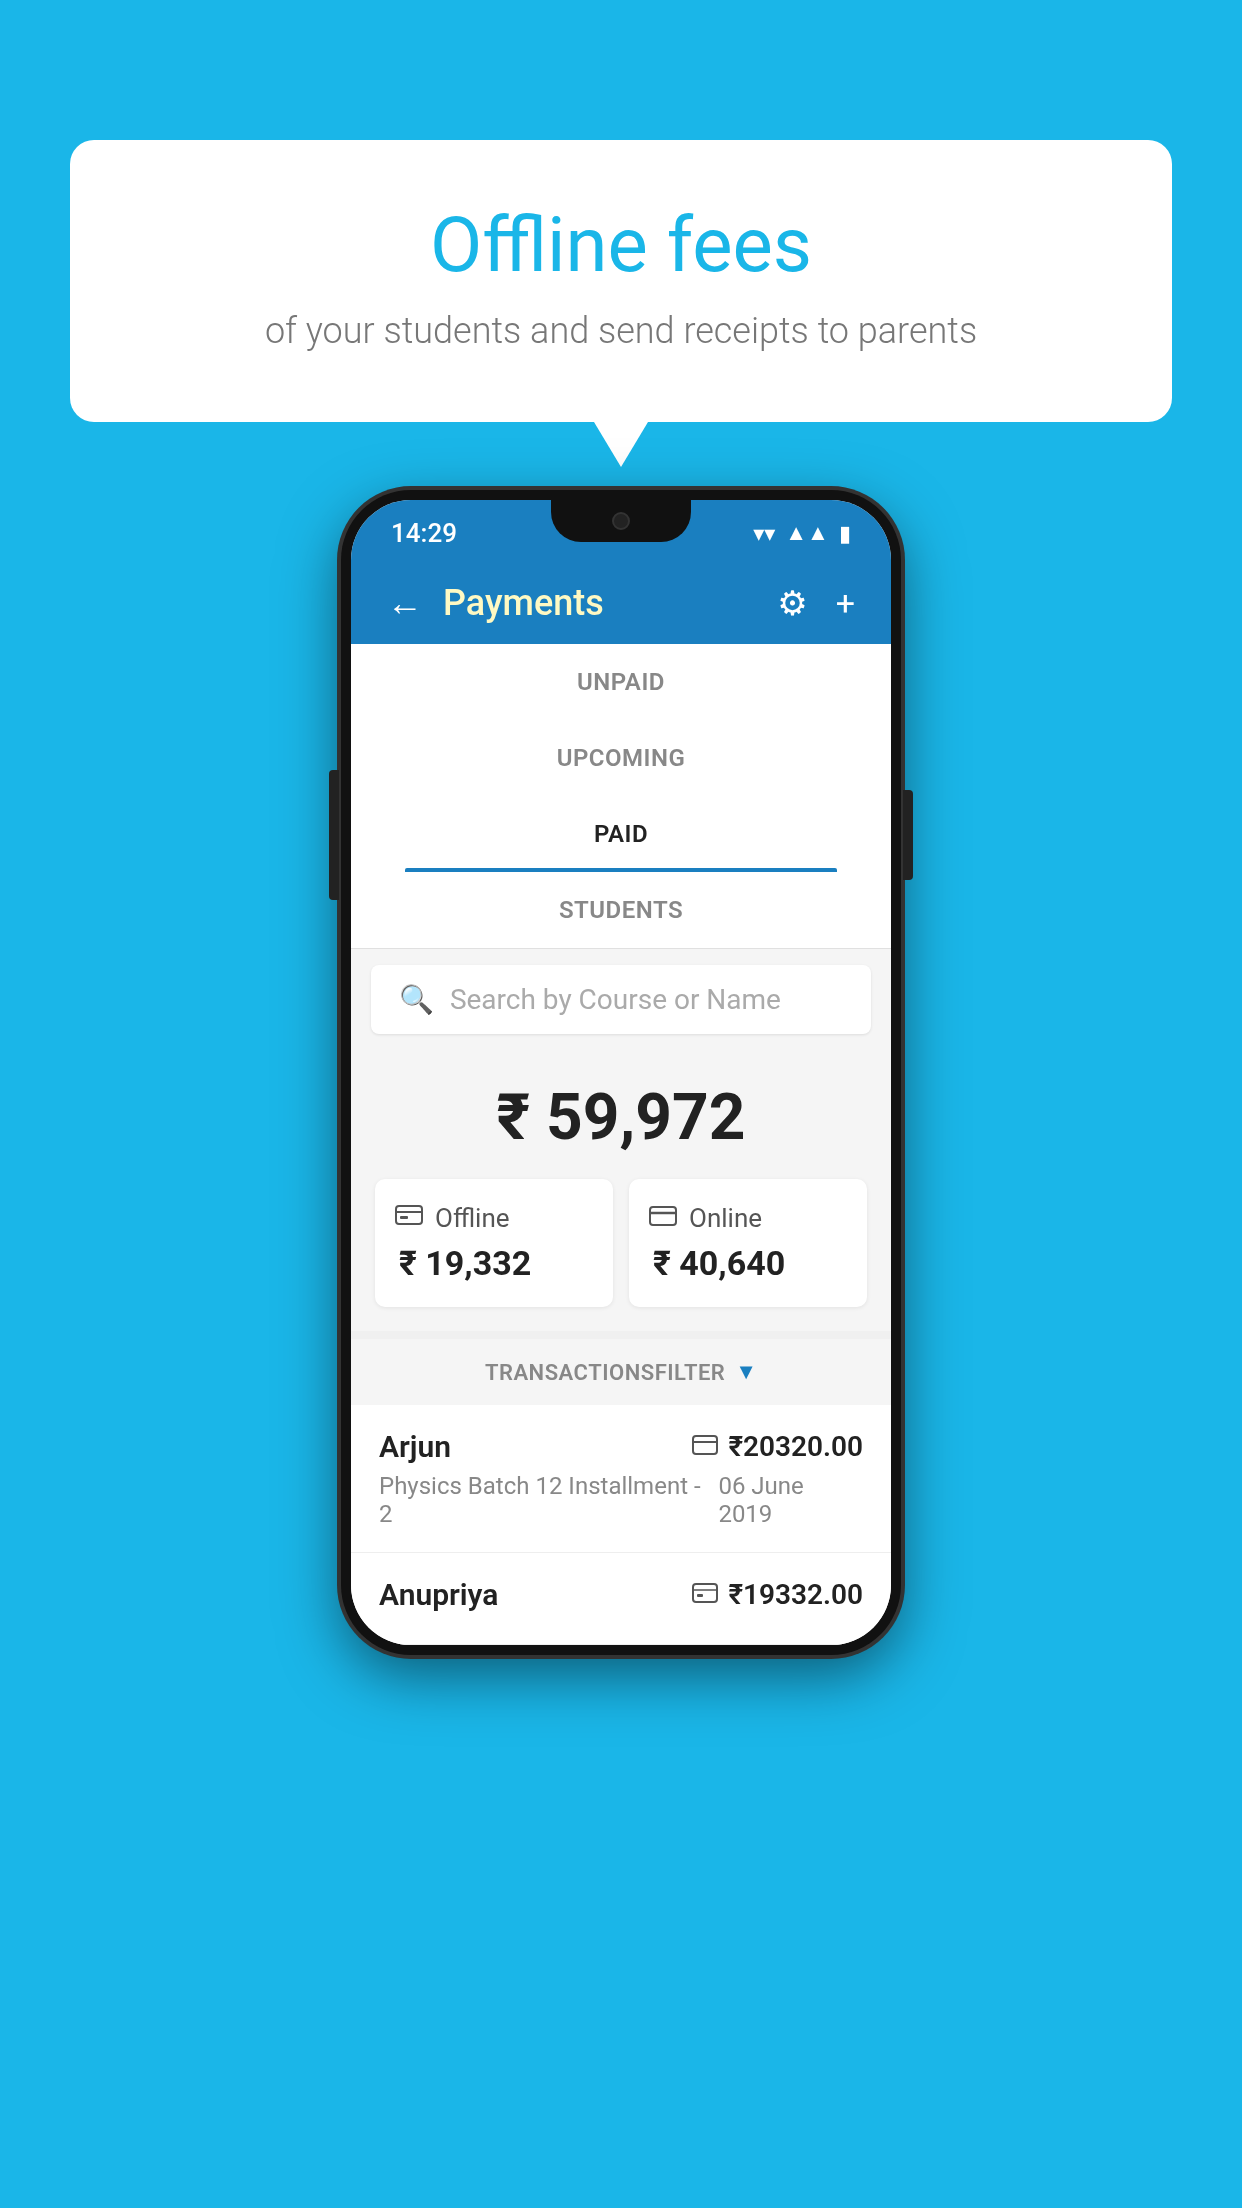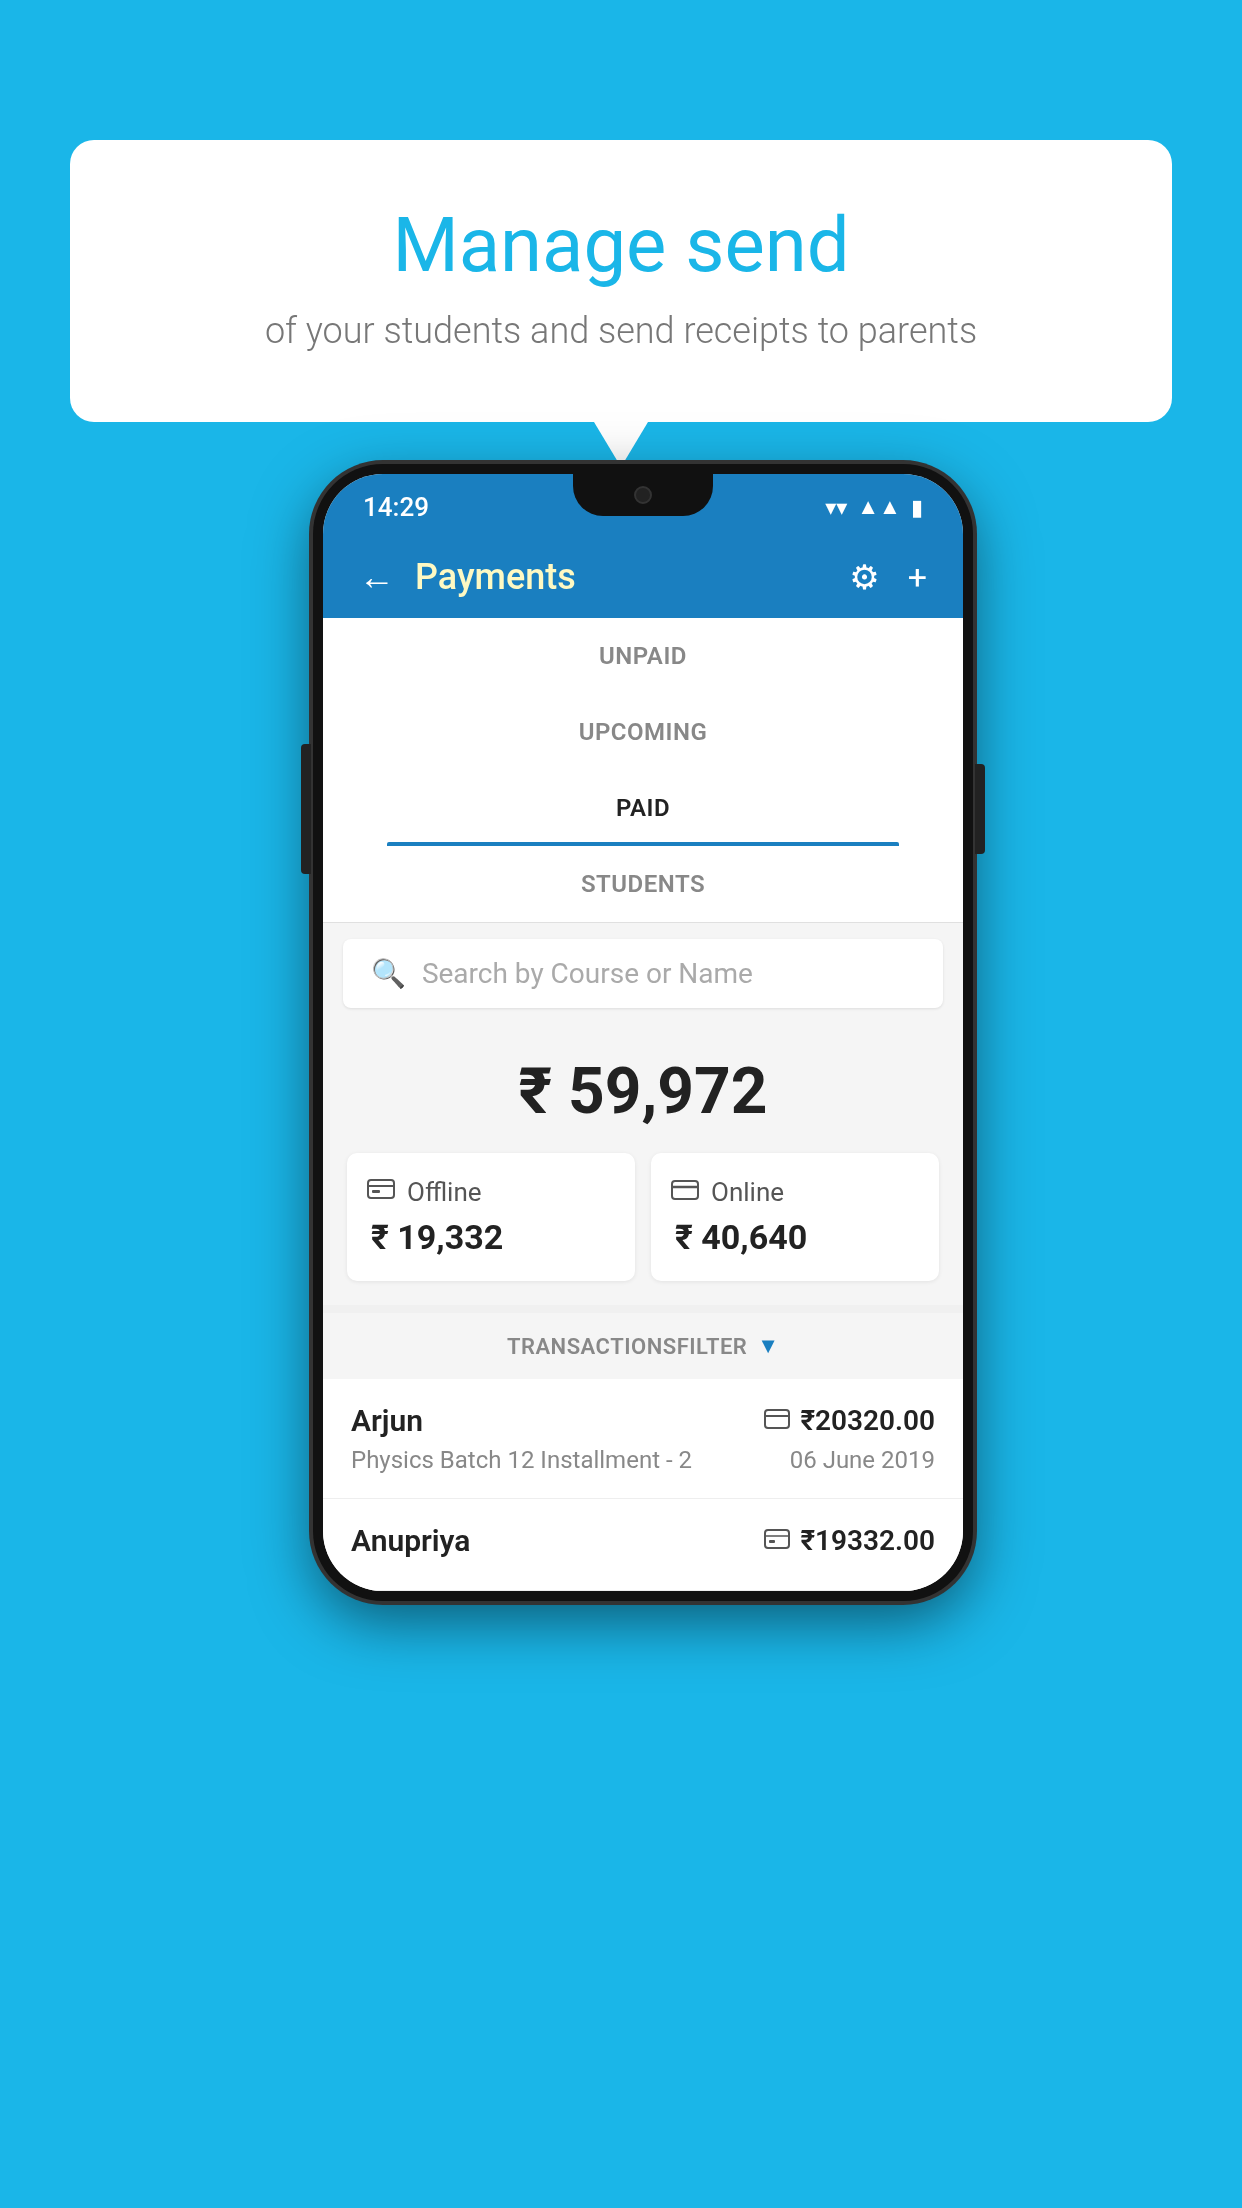--- a/index.html
+++ b/index.html
@@ -51,25 +51,24 @@
 
     .bubble-subtitle {
       font-size: 36px;
       color: #777;
       font-weight: 300;
     }
 
     
     .phone-container {
       position: absolute;
-      top: 464px;
+      top: 490px;
       left: 50%;
       transform: translateX(-50%);
-      width: 660px;
-      margin-left: 22px;
+      width: 560px;
     }
 
     .phone-frame {
       background: #111;
       border-radius: 70px;
       padding: 10px;
       box-shadow: 0 0 0 4px #333, 0 20px 60px rgba(0,0,0,0.5);
       position: relative;
     }
 
@@ -394,21 +393,21 @@
       color: #888;
     }
   </style>
 </head>
 <body>
 
 <div style="position:absolute;top:0;left:0;width:1242px;height:2208px;background:#1ab6e8;"></div>
 
 <div class="speech-bubble-container">
   <div class="speech-bubble">
-    <div class="bubble-title">Manage send</div>
+    <div class="bubble-title">Offline fees</div>
     <div class="bubble-subtitle">of your students and send receipts to parents</div>
   </div>
 </div>
 
 <div class="phone-container">
   <div class="phone-frame">
     <div class="phone-screen">
 
       <div class="notch">
         <div class="notch-camera"></div>

